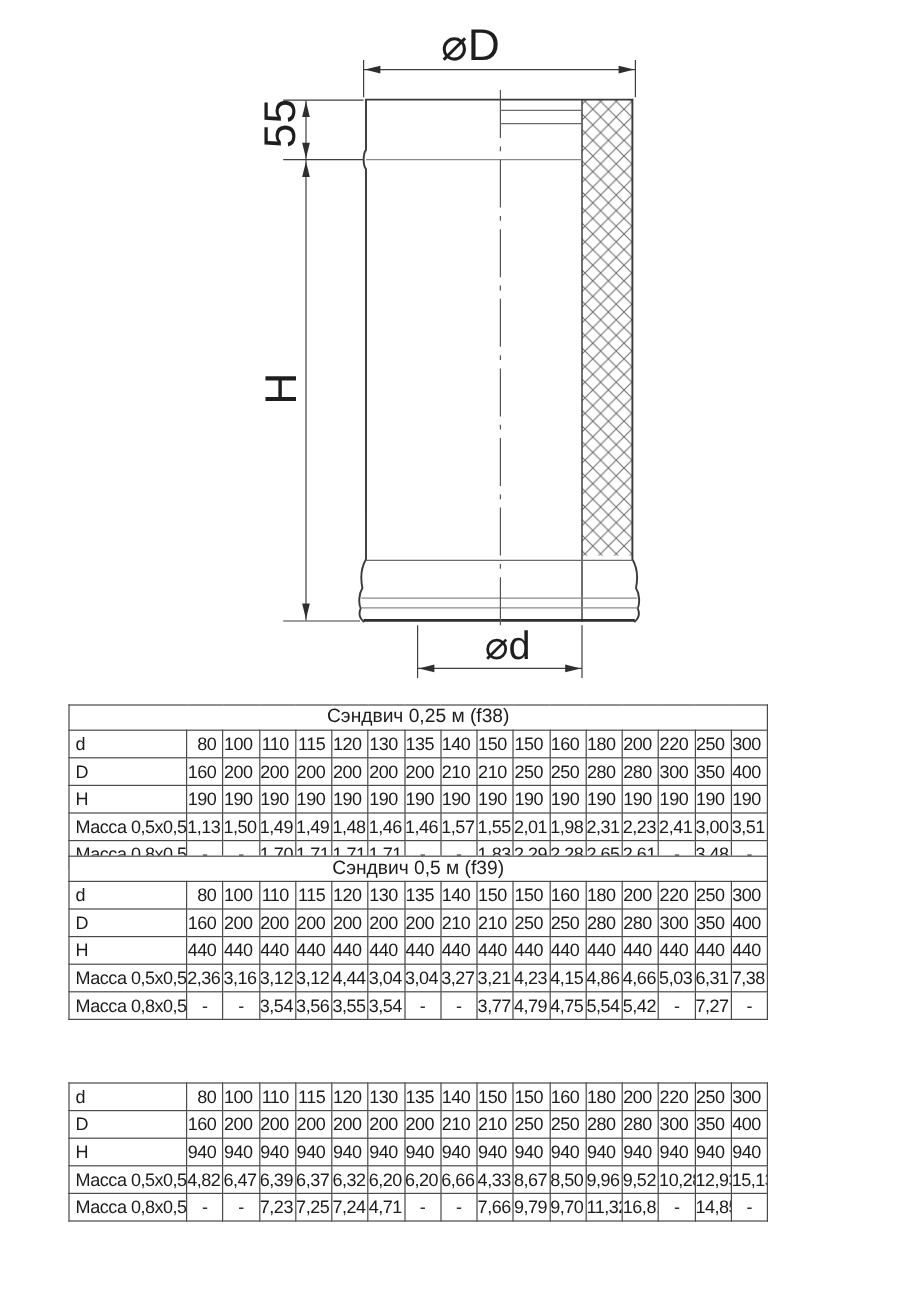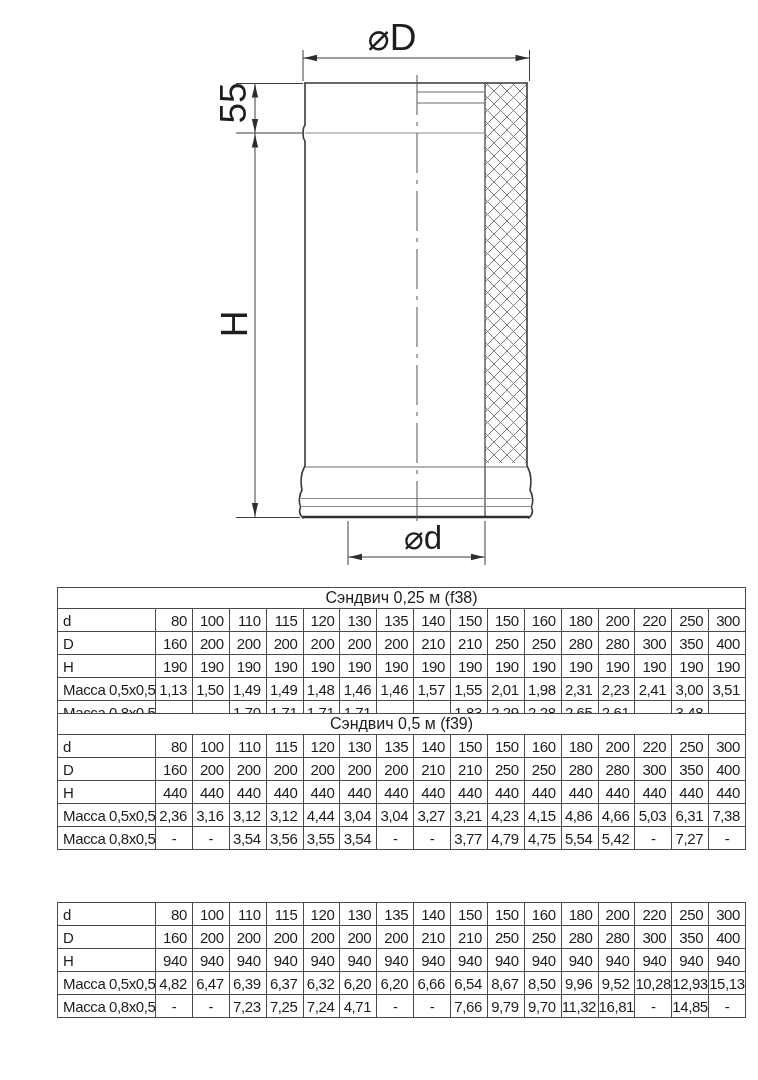--- a/index.html
+++ b/index.html
@@ -18,21 +18,21 @@
   .outline{stroke:#3a3a3a;stroke-width:1.6;fill:none;stroke-linecap:round;}
   .outline-heavy{stroke:#2e2e2e;stroke-width:2.3;fill:none;}
   .thinline{stroke:#8a8a8a;stroke-width:1;fill:none;}
   .midline{stroke:#6a6a6a;stroke-width:1;fill:none;}
   .dimline{stroke:#3f3f3f;stroke-width:1;fill:none;}
   .centerline{stroke:#555;stroke-width:1;fill:none;stroke-dasharray:40 7 4 7;}
   .arrow{fill:#2e2e2e;stroke:none;}
   .hatchedge{stroke:#3a3a3a;stroke-width:1.2;fill:none;}
 
   table.spec{
-    position:absolute;left:57px;width:689px;
+    position:absolute;left:57px;width:583px;
     border-collapse:collapse;table-layout:fixed;background:#fff;
   }
   table.spec td{
     border:1px solid #4a4a4a;
     height:22px;
     font-size:15px;line-height:1;
     color:#1c1c1c;
     padding:0 5px 0 0;
     text-align:right;
     white-space:nowrap;overflow:hidden;
@@ -393,21 +393,21 @@
           <tr>
             <td class="rowlabel">Масса 0,5x0,5</td>
             <td>4,82</td>
             <td>6,47</td>
             <td>6,39</td>
             <td>6,37</td>
             <td>6,32</td>
             <td>6,20</td>
             <td>6,20</td>
             <td>6,66</td>
-            <td>6,54</td>
+            <td>4,33</td>
             <td>8,67</td>
             <td>8,50</td>
             <td>9,96</td>
             <td>9,52</td>
             <td>10,28</td>
             <td>12,93</td>
             <td>15,13</td>
           </tr>
           <tr>
             <td class="rowlabel">Масса 0,8x0,5</td>

